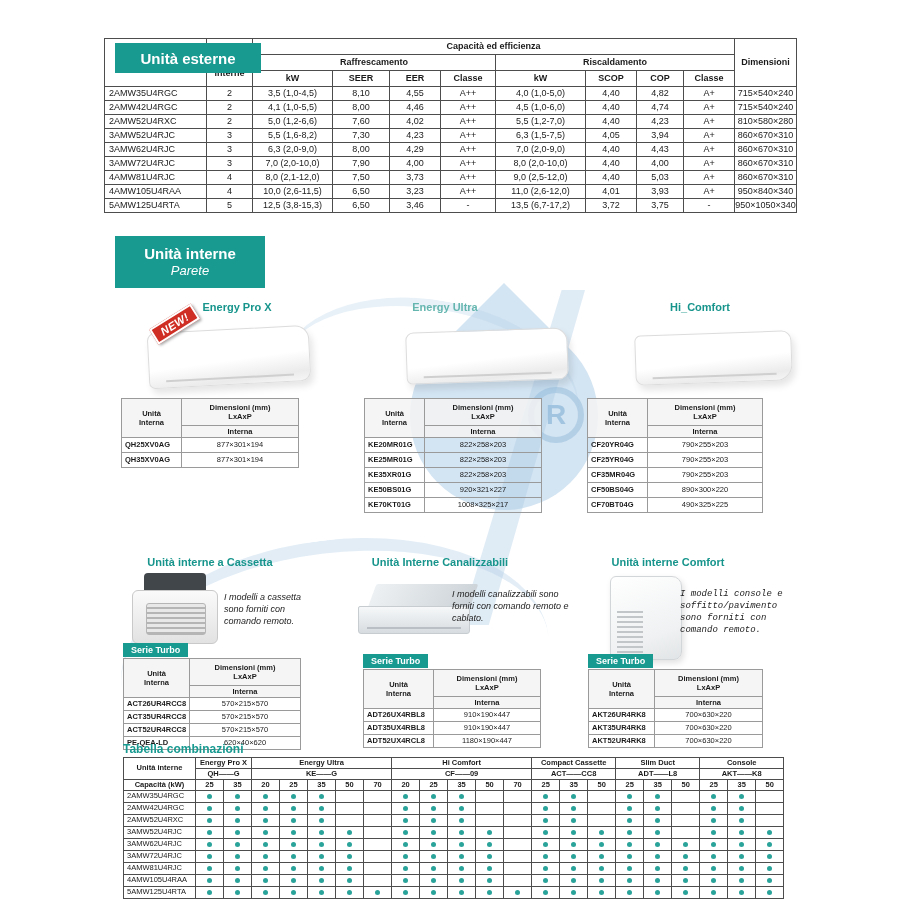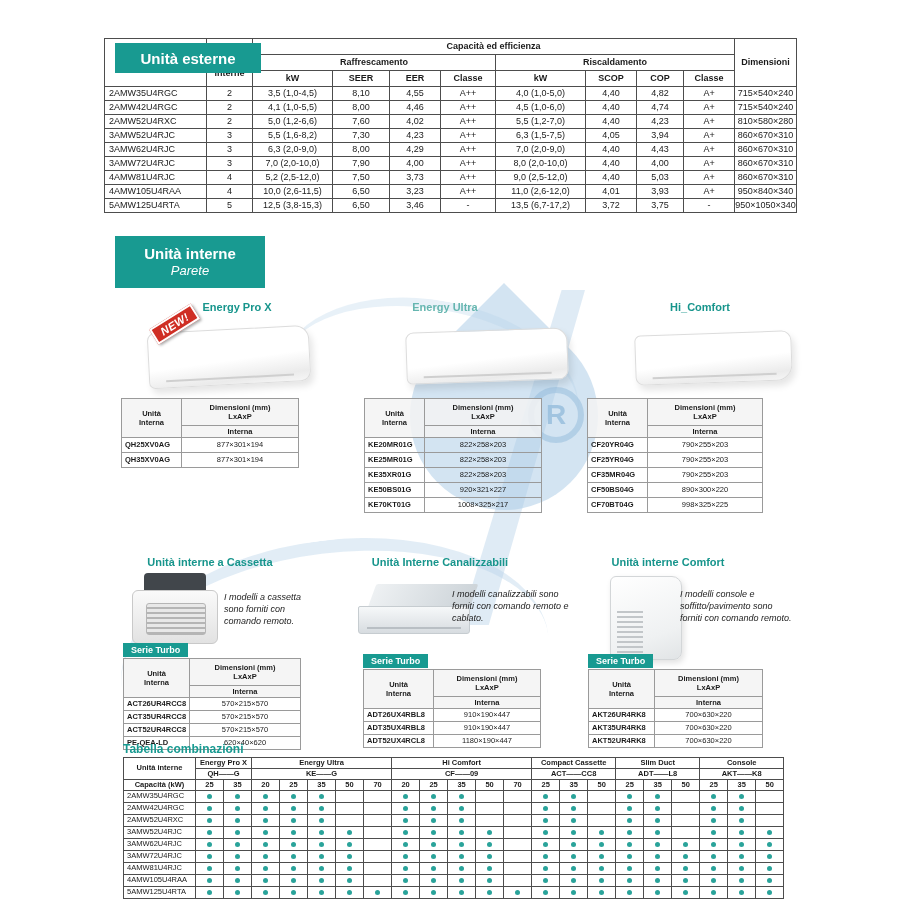--- a/index.html
+++ b/index.html
@@ -213,21 +213,21 @@
           <td>A++</td>
           <td>8,0 (2,0-10,0)</td>
           <td>4,40</td>
           <td>4,00</td>
           <td>A+</td>
           <td>860×670×310</td>
         </tr>
         <tr>
           <td class="model">4AMW81U4RJC</td>
           <td>4</td>
-          <td>5,2 (2,5-12,0)</td>
+          <td>8,0 (2,1-12,0)</td>
           <td>7,50</td>
           <td>3,73</td>
           <td>A++</td>
           <td>9,0 (2,5-12,0)</td>
           <td>4,40</td>
           <td>5,03</td>
           <td>A+</td>
           <td>860×670×310</td>
         </tr>
         <tr>
@@ -367,21 +367,21 @@
         <tr>
           <td class="m">CF35MR04G</td>
           <td>790×255×203</td>
         </tr>
         <tr>
           <td class="m">CF50BS04G</td>
           <td>890×300×220</td>
         </tr>
         <tr>
           <td class="m">CF70BT04G</td>
-          <td>998×325×225</td>
+          <td>490×325×225</td>
         </tr>
       </tbody>
     </table>
 
   <div class="stitle" style="left:125px;width:170px;">Unità interne a Cassetta</div>
   <div class="stitle" style="left:365px;width:150px;">Unità Interne Canalizzabili</div>
   <div class="stitle" style="left:598px;width:140px;">Unità interne Comfort</div>
 
   <div class="imgbox" style="left:130px;top:572px;width:88px;height:74px;">
     <div class="cass-top"></div>
@@ -391,21 +391,21 @@
   <div class="imgbox" style="left:358px;top:584px;width:120px;height:52px;">
     <div class="canal-top"></div>
     <div class="canal-front"></div>
   </div>
   <div class="imgbox" style="left:606px;top:574px;width:80px;height:88px;">
     <div class="console-body"></div>
   </div>
 
   <div class="desc" style="left:452px;top:588px;width:122px;">I modelli canalizzabili sono forniti con comando remoto e cablato.</div>
   <div class="desc" style="left:224px;top:591px;width:90px;">I modelli a cassetta sono forniti con comando remoto.</div>
-  <div class="desc" style="left:680px;top:588px;width:112px;">I modelli console e soffitto/pavimento sono forniti con comando remoto.</div>
+  <div class="desc" style="left:680px;top:588px;width:112px;font-family:Liberation Mono, monospace;">I modelli console e soffitto/pavimento sono forniti con comando remoto.</div>
 
   <div class="serie-badge" style="left:123px;top:643px;">Serie Turbo</div>
   <div class="serie-badge" style="left:363px;top:654px;">Serie Turbo</div>
   <div class="serie-badge" style="left:588px;top:654px;">Serie Turbo</div>
 
   <table class="dimt" id="serT0" style="left:123px;top:658px;width:177px;">
       <colgroup>
         <col style="width:66px">
         <col style="width:111px">
       </colgroup>

